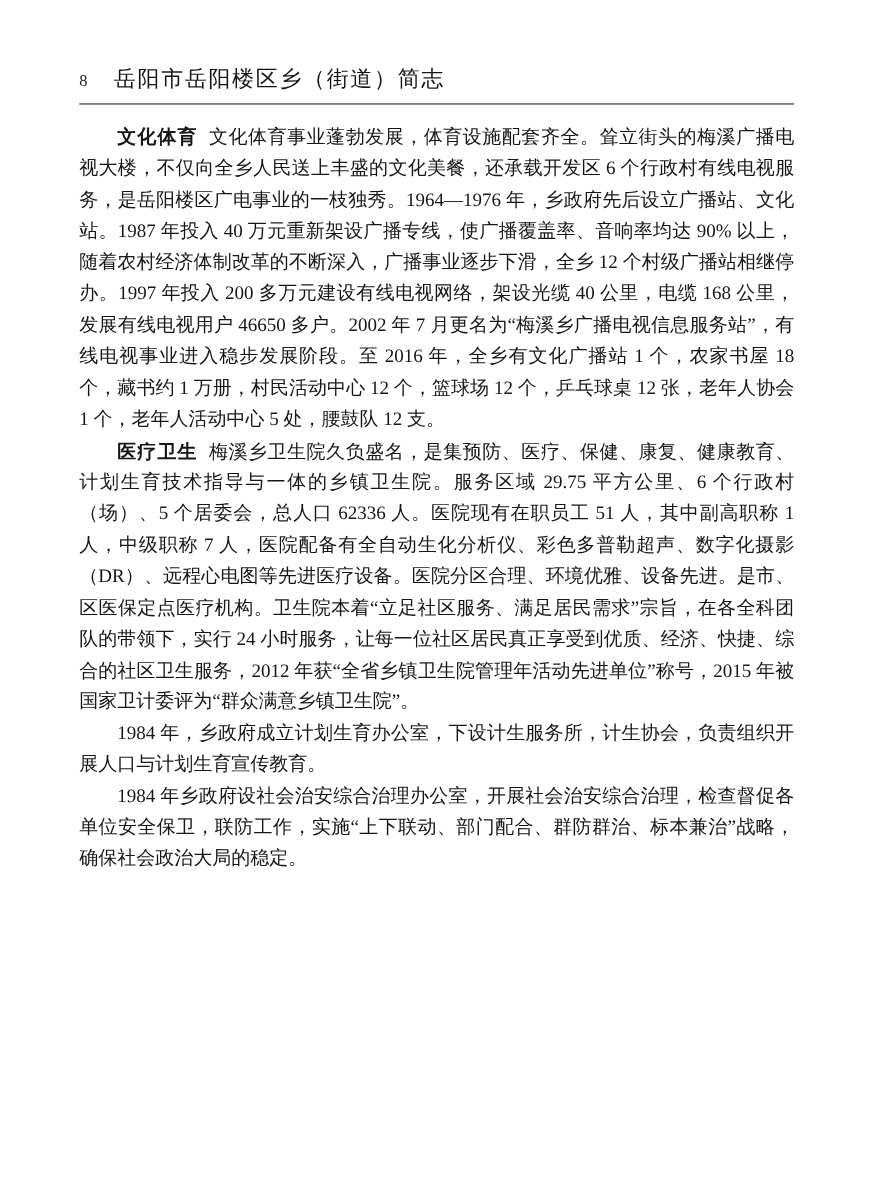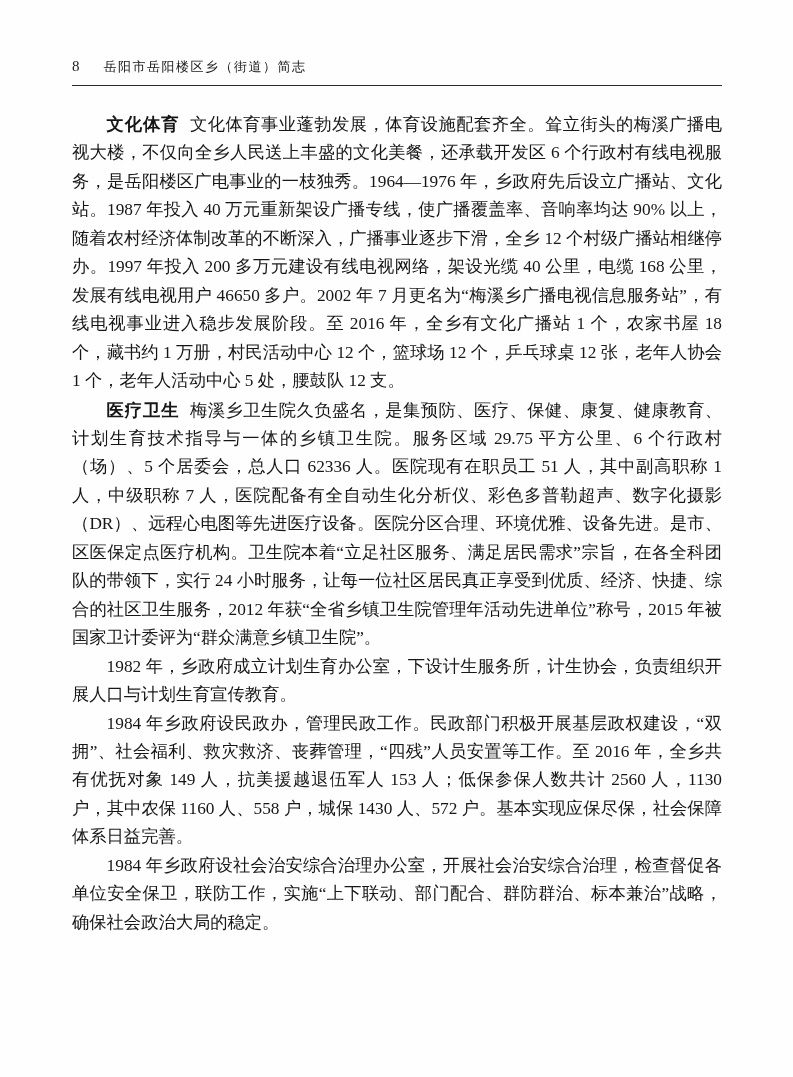--- a/index.html
+++ b/index.html
@@ -26,21 +26,21 @@
     gap: 24px;
     padding-bottom: 9px;
     border-bottom: 1.5px solid #2b2b2b;
   }
   .page-number {
     font-size: 15px;
     font-family: "Liberation Serif", "DejaVu Serif", serif;
     color: #222;
   }
   .running-title {
-    font-size: 13px;
+    font-size: 20px;
     font-family: "Liberation Sans", "DejaVu Sans", sans-serif;
     letter-spacing: 1.5px;
     color: #151515;
   }
   .body-text {
     position: absolute;
     left: 72px;
     right: 71px;
     top: 110px;
     bottom: 0;
@@ -76,22 +76,21 @@
     <span class="page-number">8</span>
     <span class="running-title">岳阳市岳阳楼区乡（街道）简志</span>
   </div>
 
   <div class="body-text">
 
     <p class="para"><span class="lead lead-bold">文化体育</span><span>文化体育事业蓬勃发展，体育设施配套齐全。耸立街头的梅溪广播电视大楼，不仅向全乡人民送上丰盛的文化美餐，还承载开发区 6 个行政村有线电视服务，是岳阳楼区广电事业的一枝独秀。1964—1976 年，乡政府先后设立广播站、文化站。1987 年投入 40 万元重新架设广播专线，使广播覆盖率、音响率均达 90% 以上，随着农村经济体制改革的不断深入，广播事业逐步下滑，全乡 12 个村级广播站相继停办。1997 年投入 200 多万元建设有线电视网络，架设光缆 40 公里，电缆 168 公里，发展有线电视用户 46650 多户。2002 年 7 月更名为“梅溪乡广播电视信息服务站”，有线电视事业进入稳步发展阶段。至 2016 年，全乡有文化广播站 1 个，农家书屋 18 个，藏书约 1 万册，村民活动中心 12 个，篮球场 12 个，乒乓球桌 12 张，老年人协会 1 个，老年人活动中心 5 处，腰鼓队 12 支。</span></p>
 
     <p class="para"><span class="lead lead-bold">医疗卫生</span><span>梅溪乡卫生院久负盛名，是集预防、医疗、保健、康复、健康教育、计划生育技术指导与一体的乡镇卫生院。服务区域 29.75 平方公里、6 个行政村（场）、5 个居委会，总人口 62336 人。医院现有在职员工 51 人，其中副高职称 1 人，中级职称 7 人，医院配备有全自动生化分析仪、彩色多普勒超声、数字化摄影（DR）、远程心电图等先进医疗设备。医院分区合理、环境优雅、设备先进。是市、区医保定点医疗机构。卫生院本着“立足社区服务、满足居民需求”宗旨，在各全科团队的带领下，实行 24 小时服务，让每一位社区居民真正享受到优质、经济、快捷、综合的社区卫生服务，2012 年获“全省乡镇卫生院管理年活动先进单位”称号，2015 年被国家卫计委评为“群众满意乡镇卫生院”。</span></p>
 
-    <p class="para"><span class="lead"></span><span>1982 年，乡政府成立计划生育办公室，下设计生服务所，计生协会，负责组织开展人口与计划生育宣传教育。</span></p>
+    <p class="para"><span class="lead"></span><span>1984 年，乡政府成立计划生育办公室，下设计生服务所，计生协会，负责组织开展人口与计划生育宣传教育。</span></p>
 
 
-    <p class="para"><span class="lead"></span><span>1984 年乡政府设民政办，管理民政工作。民政部门积极开展基层政权建设，“双拥”、社会福利、救灾救济、丧葬管理，“四残”人员安置等工作。至 2016 年，全乡共有优抚对象 149 人，抗美援越退伍军人 153 人；低保参保人数共计 2560 人，1130 户，其中农保 1160 人、558 户，城保 1430 人、572 户。基本实现应保尽保，社会保障体系日益完善。</span></p>
 
     <p class="para"><span class="lead"></span><span>1984 年乡政府设社会治安综合治理办公室，开展社会治安综合治理，检查督促各单位安全保卫，联防工作，实施“上下联动、部门配合、群防群治、标本兼治”战略，确保社会政治大局的稳定。</span></p>
 
   </div>
 
 </div>
 
 </body></html>

